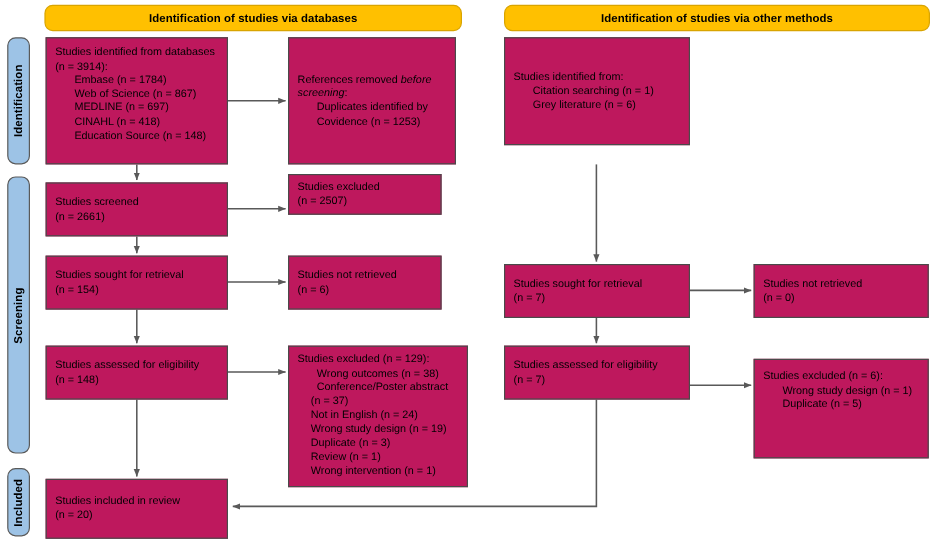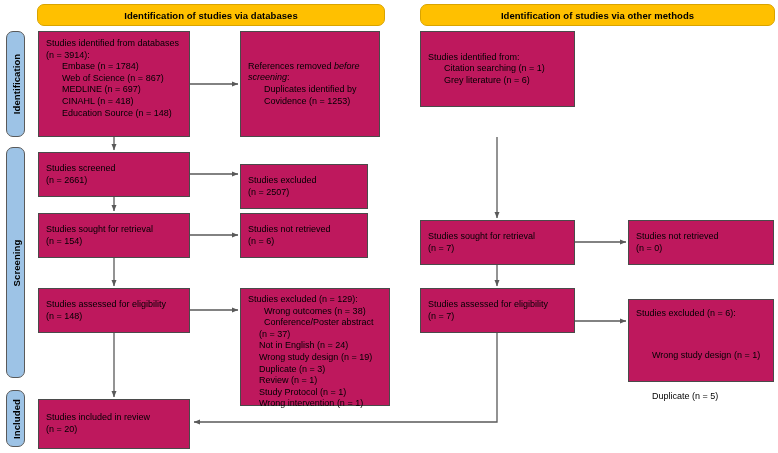--- a/index.html
+++ b/index.html
@@ -127,21 +127,21 @@
     <div class="line"><em>screening</em>:</div>
     <div class="line indent">Duplicates identified by</div>
     <div class="line indent">Covidence (n = 1253)</div>
   </div>
 
   <div class="node" style="left:38px; top:152px; width:152px; height:45px;">
     <div class="line">Studies screened</div>
     <div class="line">(n = 2661)</div>
   </div>
 
-  <div class="node" style="left:240px; top:164px; width:128px; height:45px;">
+  <div class="node" style="left:240px; top:145px; width:128px; height:34px;">
     <div class="line">Studies excluded</div>
     <div class="line">(n = 2507)</div>
   </div>
 
   <div class="node" style="left:38px; top:213px; width:152px; height:45px;">
     <div class="line">Studies sought for retrieval</div>
     <div class="line">(n = 154)</div>
   </div>
 
   <div class="node" style="left:240px; top:213px; width:128px; height:45px;">
@@ -156,51 +156,50 @@
 
   <div class="node top-align" style="left:240px; top:288px; width:150px; height:118px; padding-top:5px;">
     <div class="line">Studies excluded (n = 129):</div>
     <div class="line indent">Wrong outcomes (n = 38)</div>
     <div class="line indent">Conference/Poster abstract</div>
     <div class="line indent" style="padding-left:11px;">(n = 37)</div>
     <div class="line indent" style="padding-left:11px;">Not in English (n = 24)</div>
     <div class="line indent" style="padding-left:11px;">Wrong study design (n = 19)</div>
     <div class="line indent" style="padding-left:11px;">Duplicate (n = 3)</div>
     <div class="line indent" style="padding-left:11px;">Review (n = 1)</div>
-    <div class="line indent" style="padding-left:11px;">Study Protocol (n = 1)</div>
     <div class="line indent" style="padding-left:11px;">Wrong intervention (n = 1)</div>
   </div>
 
   <div class="node" style="left:38px; top:399px; width:152px; height:50px;">
     <div class="line">Studies included in review</div>
     <div class="line">(n = 20)</div>
   </div>
 
-  <div class="node" style="left:420px; top:31px; width:155px; height:76px;">
+  <div class="node" style="left:420px; top:31px; width:155px; height:90px;">
     <div class="line">Studies identified from:</div>
     <div class="line indent">Citation searching (n = 1)</div>
     <div class="line indent">Grey literature (n = 6)</div>
   </div>
 
   <div class="node" style="left:420px; top:220px; width:155px; height:45px;">
     <div class="line">Studies sought for retrieval</div>
     <div class="line">(n = 7)</div>
   </div>
 
   <div class="node" style="left:628px; top:220px; width:146px; height:45px;">
     <div class="line">Studies not retrieved</div>
     <div class="line">(n = 0)</div>
   </div>
 
   <div class="node" style="left:420px; top:288px; width:155px; height:45px;">
     <div class="line">Studies assessed for eligibility</div>
     <div class="line">(n = 7)</div>
   </div>
 
-  <div class="node top-align" style="left:628px; top:299px; width:146px; height:83px; padding-top:8px;gap:30px;">
+  <div class="node top-align" style="left:628px; top:299px; width:146px; height:83px; padding-top:8px;">
     <div class="line">Studies excluded (n = 6):</div>
     <div class="line indent">Wrong study design (n = 1)</div>
     <div class="line indent">Duplicate (n = 5)</div>
   </div>
 
   <svg class="connectors" viewBox="0 0 778 453">
     <defs>
       <marker id="arrow" markerWidth="7" markerHeight="7" refX="6.2" refY="3" orient="auto" markerUnits="userSpaceOnUse">
         <path d="M0,0.4 L6.4,3 L0,5.6 z" fill="#595959"></path>
       </marker>

